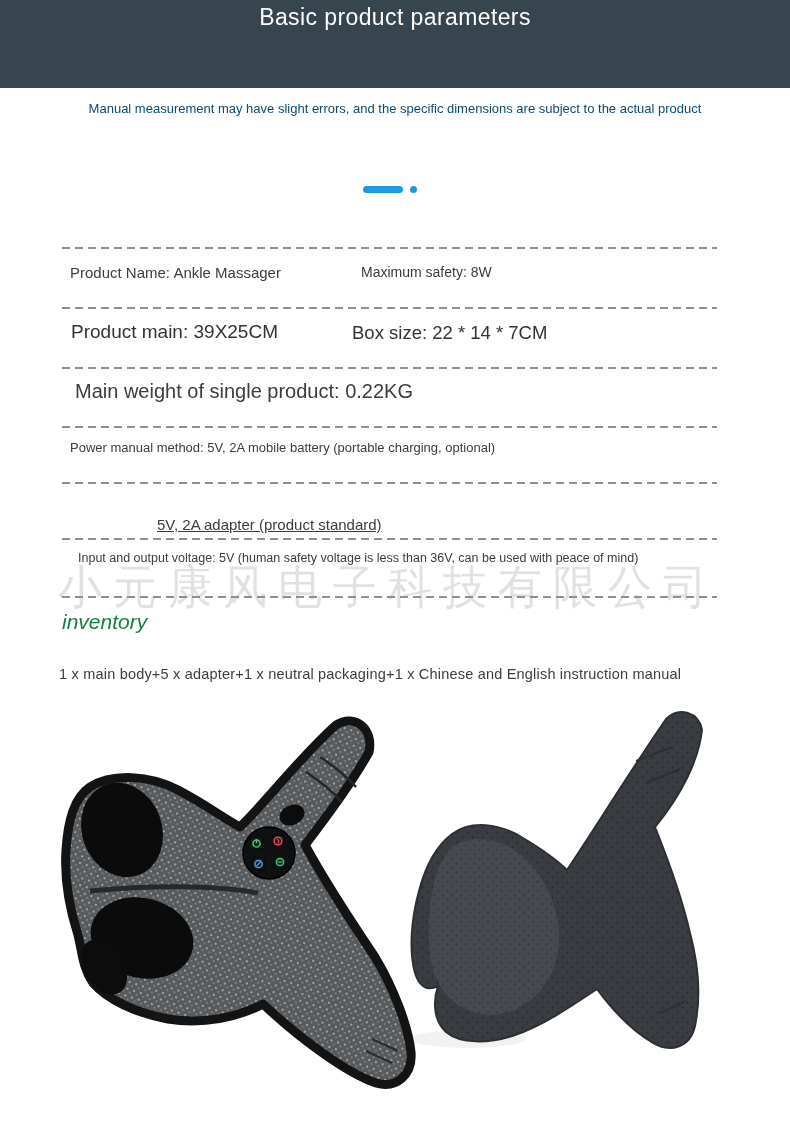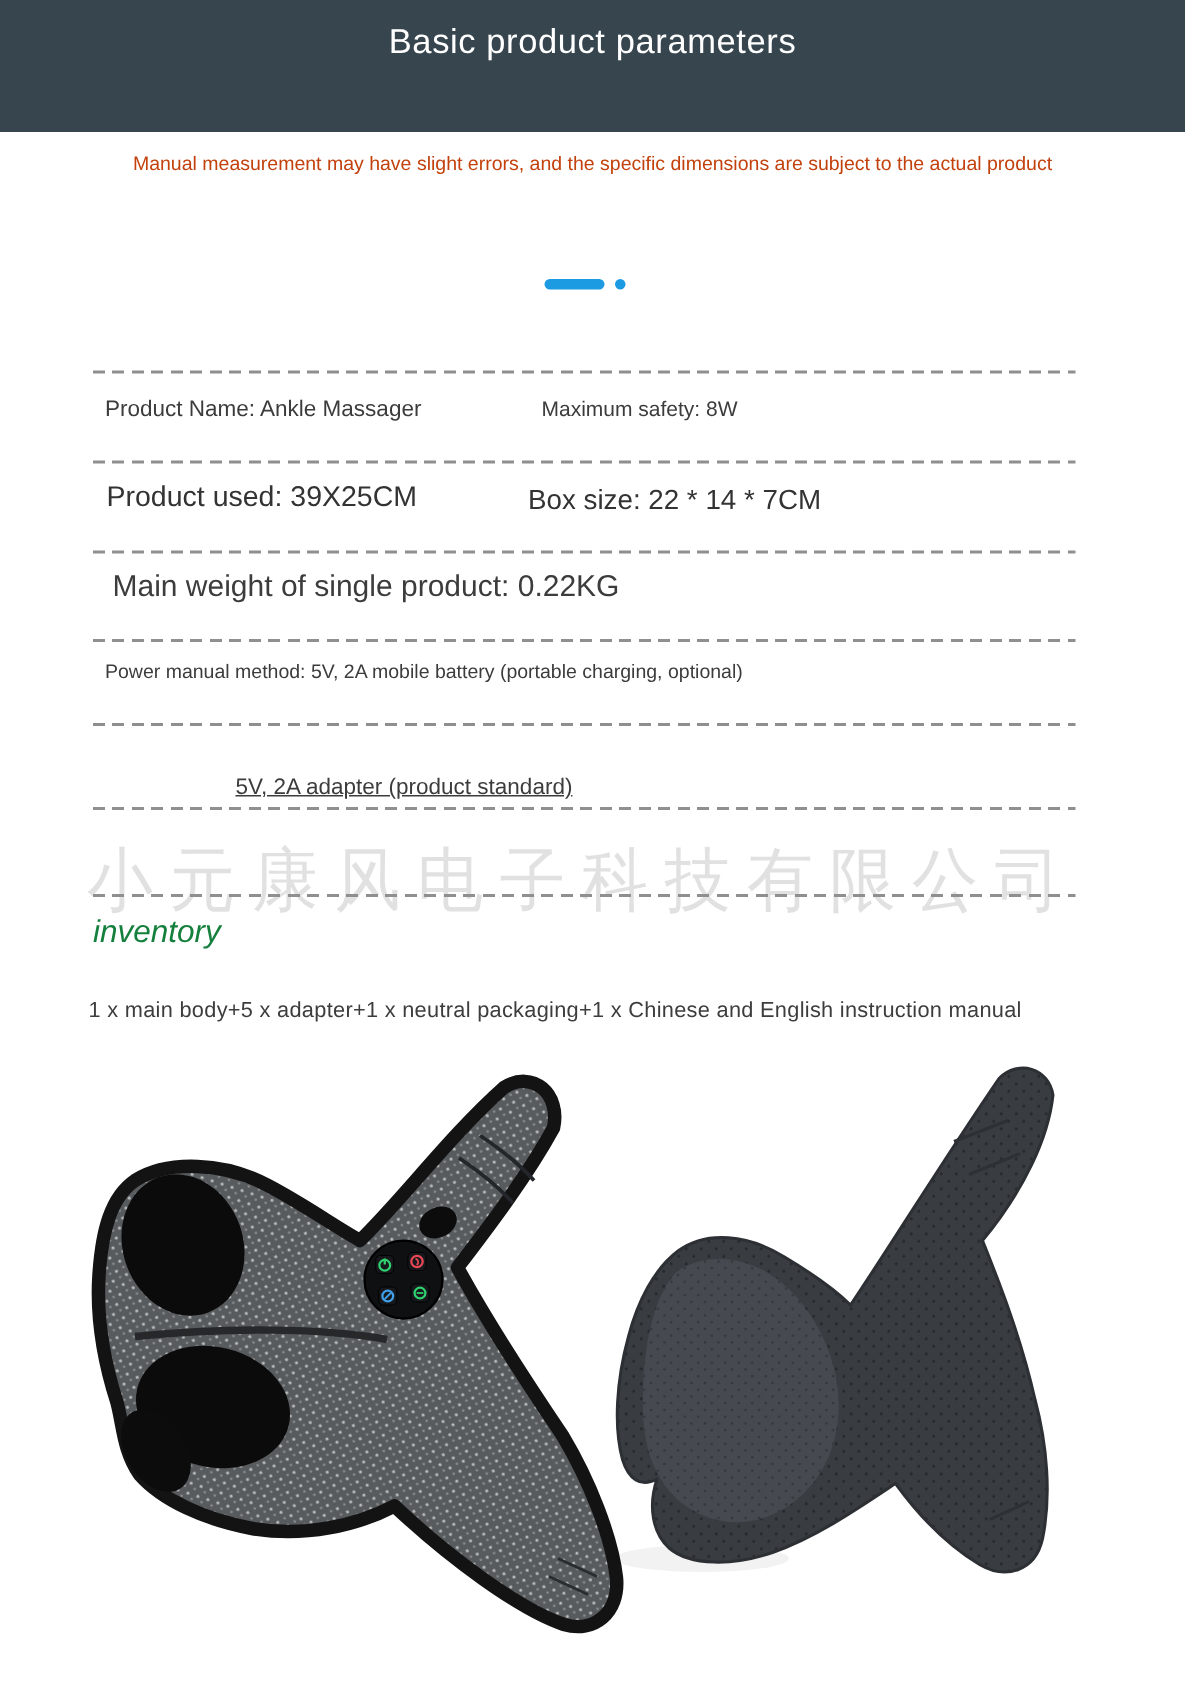--- a/index.html
+++ b/index.html
@@ -1,24 +1,24 @@
 <!DOCTYPE html>
 <html><head>
 <meta charset="utf-8">
 <style>
   html,body{margin:0;padding:0;background:#ffffff;}
   .page{position:relative;width:790px;height:1136px;background:#ffffff;overflow:hidden;
         font-family:"Liberation Sans", sans-serif;}
   
   .header{position:absolute;top:0;left:0;width:790px;height:88px;background:#36454e;}
-  .header .title{margin:0;padding-top:14px;text-align:center;color:#ffffff;
+  .header .title{margin:0;padding-top:4px;text-align:center;color:#ffffff;
         font-size:23px;font-weight:400;letter-spacing:.4px;}
   
   .notice{position:absolute;top:101px;left:0;width:790px;text-align:center;
-        font-size:13px;color:#c2410c;}
+        font-size:13px;color:#0c4a6e;}
   
   .accent-dash{position:absolute;top:186px;left:363px;width:40px;height:7px;
         border-radius:3.5px;background:#1d9be2;}
   .accent-dot{position:absolute;top:186px;left:410px;width:7px;height:7px;
         border-radius:50%;background:#1d9be2;}
   
   .sep{position:absolute;left:62px;width:655px;height:2px;
        background:repeating-linear-gradient(90deg,#8f8f8f 0 8px,transparent 8px 13px);}
   
   .cell{position:absolute;color:#3c3c3c;white-space:nowrap;}
@@ -60,25 +60,26 @@
   <div class="sep" style="top:247px"></div>
   <div class="sep" style="top:307px"></div>
   <div class="sep" style="top:367px"></div>
   <div class="sep" style="top:426px"></div>
   <div class="sep" style="top:482px"></div>
   <div class="sep" style="top:538px"></div>
   <div class="sep" style="top:596px"></div>
 
   <div class="cell c-r1a">Product Name: Ankle Massager</div>
   <div class="cell c-r1b">Maximum safety: 8W</div>
-  <div class="cell c-r2a">Product used: 39X25CM</div>
+  <div class="cell c-r2a">Product main: 39X25CM</div>
   <div class="cell c-r2b">Box size: 22 * 14 * 7CM</div>
   <div class="cell c-r3a">Main weight of single product: 0.22KG</div>
   <div class="cell c-r4a">Power manual method: 5V, 2A mobile battery (portable charging, optional)</div>
   <div class="cell c-r5a">5V, 2A adapter (product standard)</div>
+  <div class="cell c-r6a">Input and output voltage: 5V (human safety voltage is less than 36V, can be used with peace of mind)</div>
 
   <div class="inv-head">inventory</div>
   <div class="inv-items">1 x main body+5 x adapter+1 x neutral packaging+1 x Chinese and English instruction manual</div>
 
   <svg class="products" viewBox="0 0 790 441">
     <defs>
       <pattern id="mesh" patternUnits="userSpaceOnUse" width="7" height="7" patternTransform="rotate(18)">
         <rect width="7" height="7" fill="#585b5e"></rect>
         <circle cx="2" cy="2" r="1" fill="#c9cbcc" opacity="0.85"></circle>
         <circle cx="5.5" cy="5" r="0.9" fill="#94979a" opacity="0.8"></circle>

